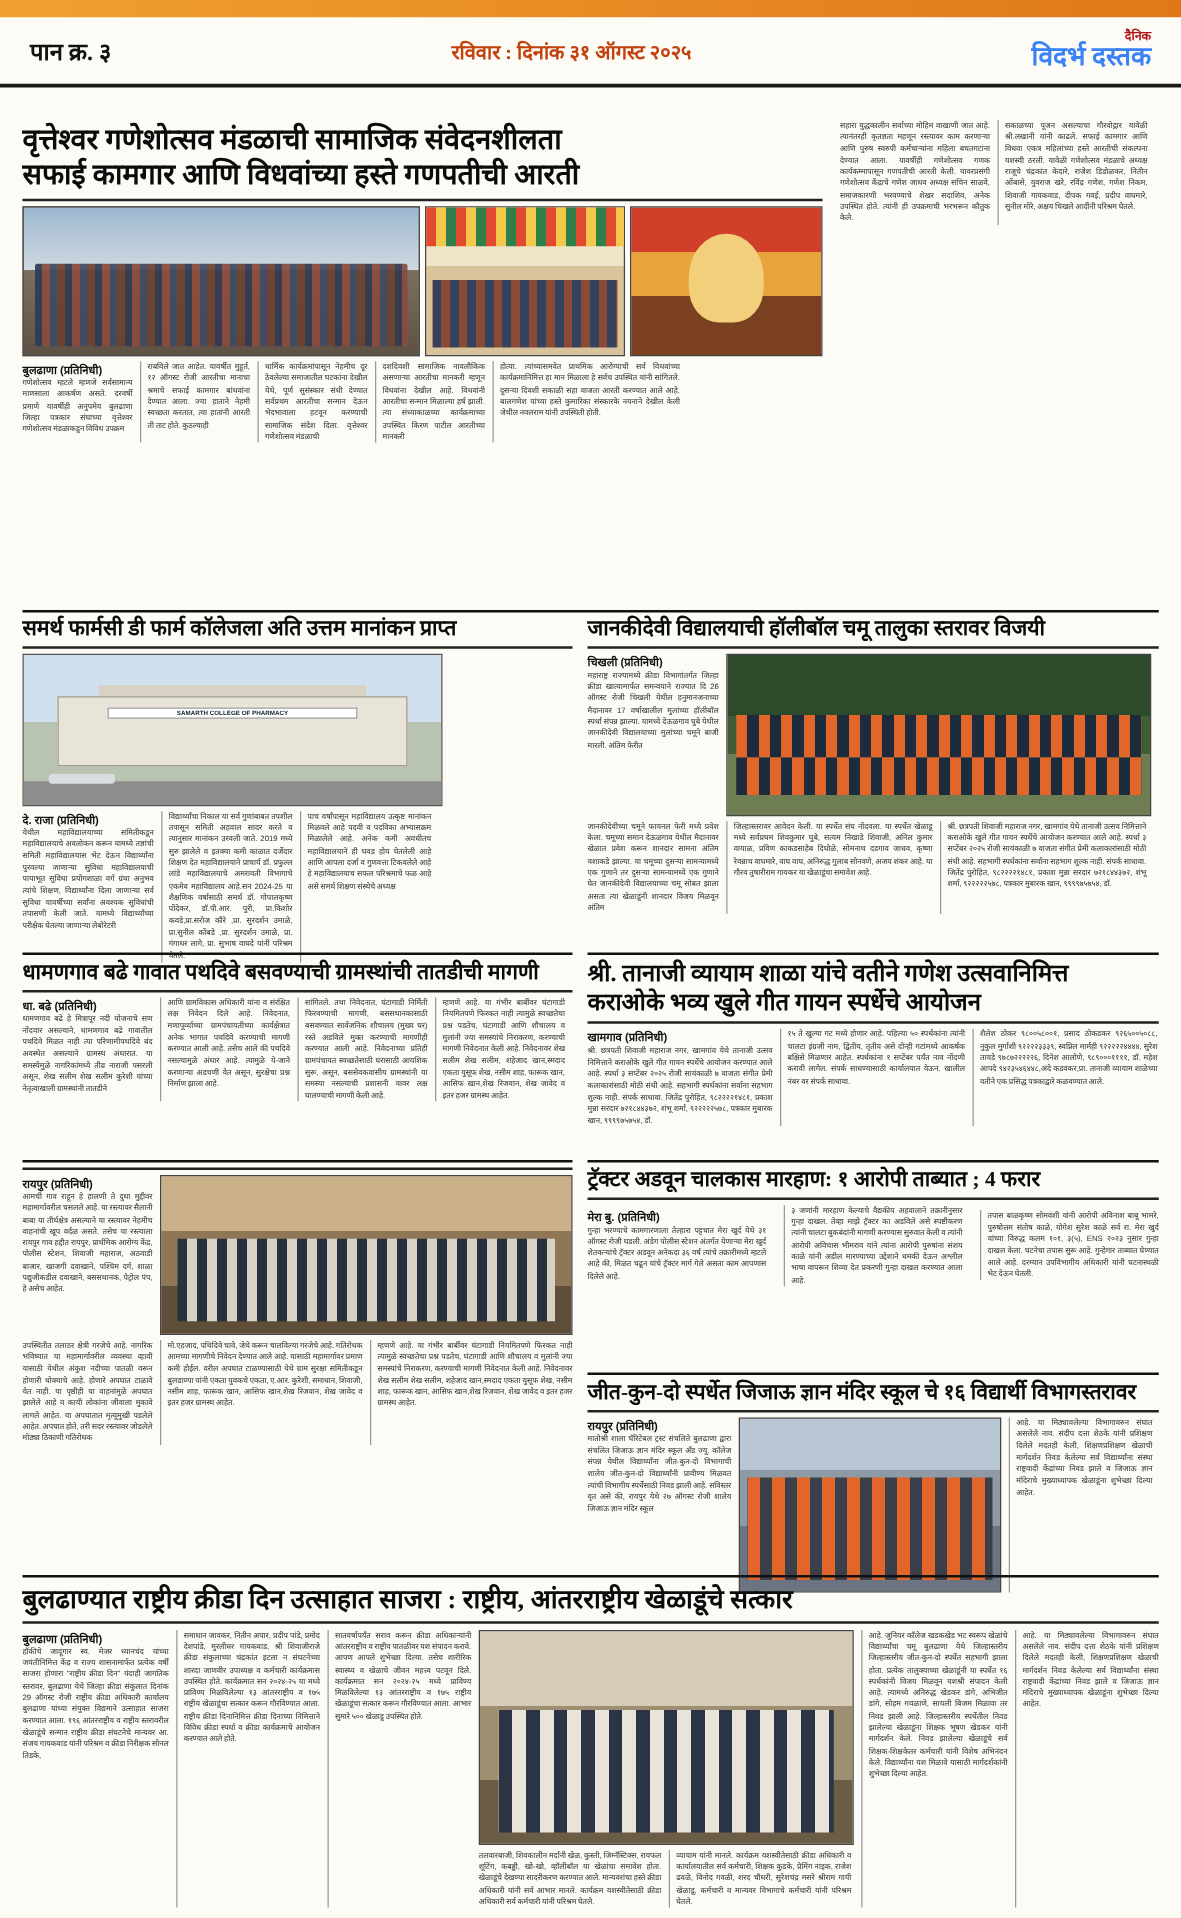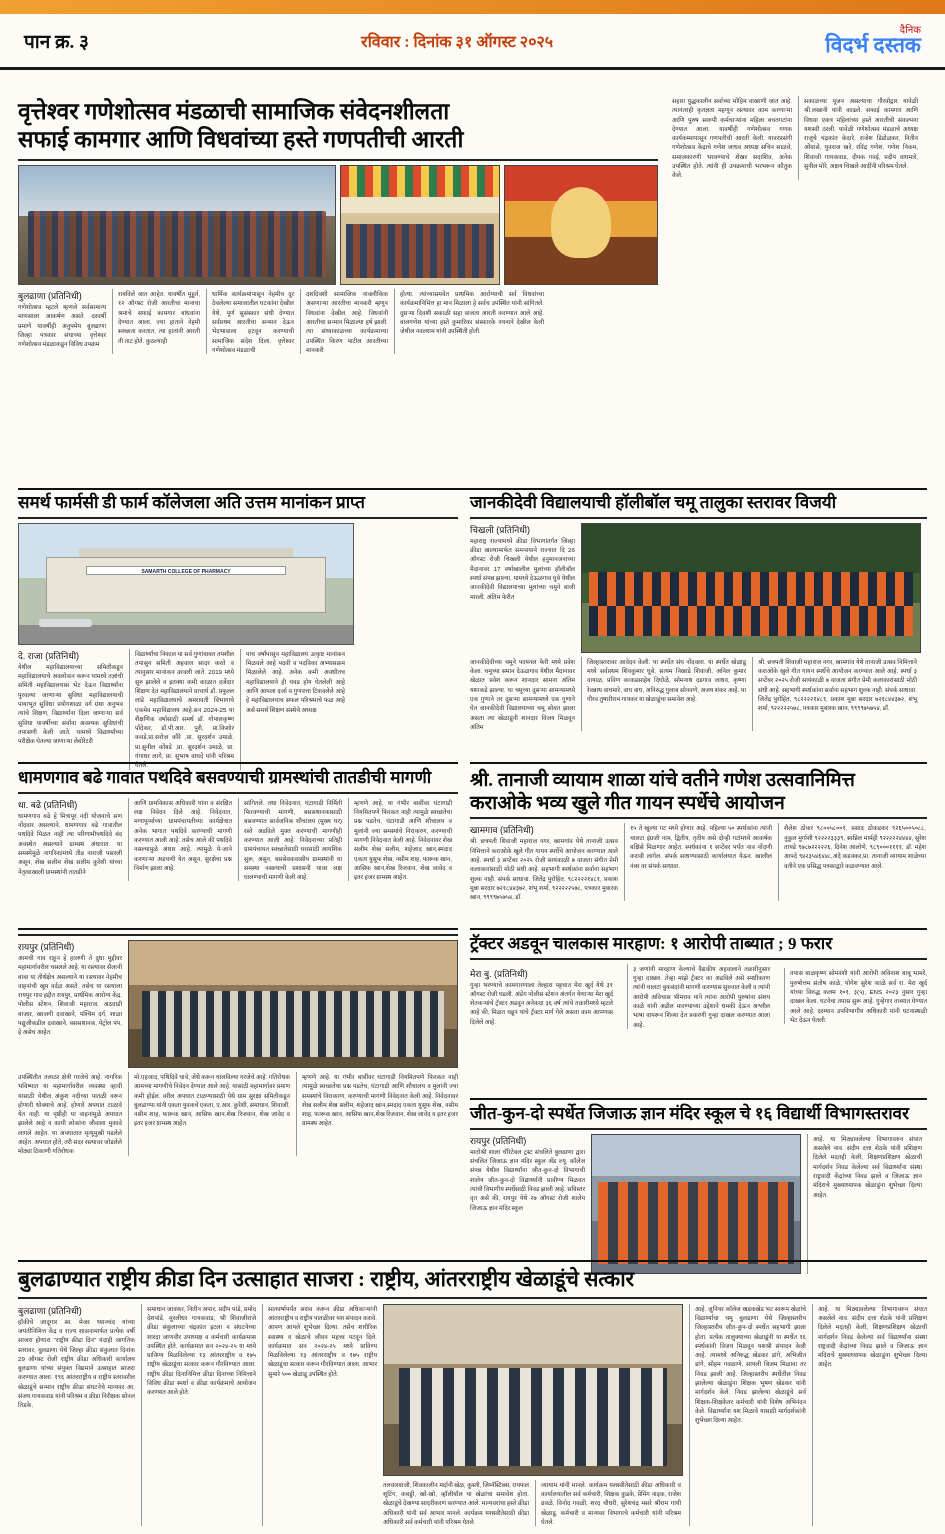--- a/index.html
+++ b/index.html
@@ -31,37 +31,37 @@
   }
   .page-no {
     font-family:"Liberation Serif", serif;
     font-weight:bold; font-size:19px; color:#111;
   }
   .date-line {
     font-family:"Liberation Serif", serif;
     font-weight:bold; font-size:16px; color:#c2410c;
   }
   .logo { text-align:right; line-height:1.0; }
-  .logo .l1 { font-size:10px; font-weight:normal; color:#b31217; font-family:"Liberation Serif",serif;}
+  .logo .l1 { font-size:10px; font-weight:bold; color:#b31217; font-family:"Liberation Serif",serif;}
   .logo .l2 { font-size:21px; font-weight:bold; color:#3b82f6; font-family:"Liberation Serif",serif;}
 
   .content { position:absolute; left:0; top:90px; width:945px; height:1461px; padding: 6px 18px 10px 18px; }
 
   
   .block { position:absolute; }
   .hl {
     font-family:"Liberation Serif", serif;
     font-weight:bold;
     color:#0b0b0b;
     line-height:1.22;
   }
   .hl.big { font-size:23px; }
   .hl.med { font-size:17px; }
   .rule { border-top:2px solid #222; }
-  .byline { font-weight:normal; font-size:9px; color:#111; }
+  .byline { font-weight:bold; font-size:9px; color:#111; }
   .body-text {
     font-size:6.2px; line-height:1.5; color:#2b2b2b; text-align:justify;
     font-family:"Liberation Sans", sans-serif;
     word-spacing:-0.3px;
   }
   .photo {
     background:#6a6a6a; position:relative; overflow:hidden;
     border:1px solid #4a4a4a;
   }
   .photo .sky { position:absolute; left:0; top:0; right:0; height:42%; background:linear-gradient(#9db7cf,#cfd9e0); }
@@ -303,21 +303,21 @@
           <div class="body-text" style="padding-left:5px;">मो.एहजाद, पथिदिवे चावे, जेथे करून चालविल्या गरजेचे आहे. गतिरोधक आमच्या मागणीचे निवेदन देण्यात आले आहे. यासाठी महामार्गावर प्रमाण कमी होईल. वरील अपघात टाळण्यासाठी येथे ग्राम सुरक्षा समितीकडून बुलडाण्या यांनी एकता युवकचे एकता, ए.आर. कुरेशी, समाधान, शिवाजी, नसीम शाह, फारूक खान, आसिफ खान,शेख रिजवान, शेख जावेद व इतर हजर ग्रामस्थ आहेत.</div>
         </div>
         <div style="width:162px;" class="col-rule">
           <div class="body-text" style="padding-left:5px;">म्हणणे आहे. या गंभीर बाबींवर घंटागाडी नियमितपणे फिरकत नाही त्यामुळे स्वच्छतेचा प्रश्न पडतेच, घंटागाडी आणि शौचालय व मुलांनी ज्या समस्यांचे निराकरण, करण्याची मागणी निवेदनात केली आहे. निवेदनावर शेख सलीम शेख सलीम, शहेजाद खान,स्मदाद एकता युसूफ शेख, नसीम शाह, फारूक खान, आसिफ खान,शेख रिजवान, शेख जावेद व इतर हजर ग्रामस्थ आहेत.</div>
         </div>
       </div>
     </div>
 
     <div class="block" style="left:470px; top:838px; width:457px;">
       <div class="sep-black" style="margin-bottom:4px;"></div>
-      <div class="hl med">ट्रॅक्टर अडवून चालकास मारहाण: १ आरोपी ताब्यात ; 9 फरार</div>
+      <div class="hl med">ट्रॅक्टर अडवून चालकास मारहाण: १ आरोपी ताब्यात ; 4 फरार</div>
       <div class="rule" style="margin-top:3px;"></div>
       <div style="display:flex; gap:14px; margin-top:4px;align-items:center;">
         <div style="width:148px;">
           <div class="byline">मेरा बु. (प्रतिनिधी)</div>
           <div class="body-text">गुन्हा भरण्याचे कामगारणाला तेल्हारा पट्टचात मेरा खुर्द येथे ३१ ऑगस्ट रोजी घडली. अंडेग पोलीस स्टेशन अंतर्गत येणाऱ्या मेरा खुर्द शेतकऱ्यांचे ट्रॅक्टर अडवून अनेकदा ३६ वर्ष त्यांचे तक्रारीमध्ये म्हटले आहे की, मिळत चढून यांचे ट्रॅक्टर मार्ग गेले असता काम आपणास दिलेले आहे.</div>
         </div>
         <div style="width:148px;" class="col-rule">
           <div class="body-text" style="padding-left:5px;">३ जणांनी मारहाण केल्याचे वैद्यकीय अहवालाने तक्रारीनुसार गुन्हा दाखल. तेव्हा माझे ट्रॅक्टर का अडविले असे स्पष्टीकरण त्यांनी चालटा बुकबंदांनी मागणी करण्यास सुरुवात केली व त्यांनी आरोपी अविचास भीमराव यांने त्यांना आरोपी पुरुषांना संशय काळे यांनी अडील मारण्याच्या उद्देशाने धमकी देऊन अश्लील भाषा वापरून शिव्या देत प्रकरणी गुन्हा दाखल करण्यात आला आहे.</div>
         </div>
         <div style="width:148px;" class="col-rule">

